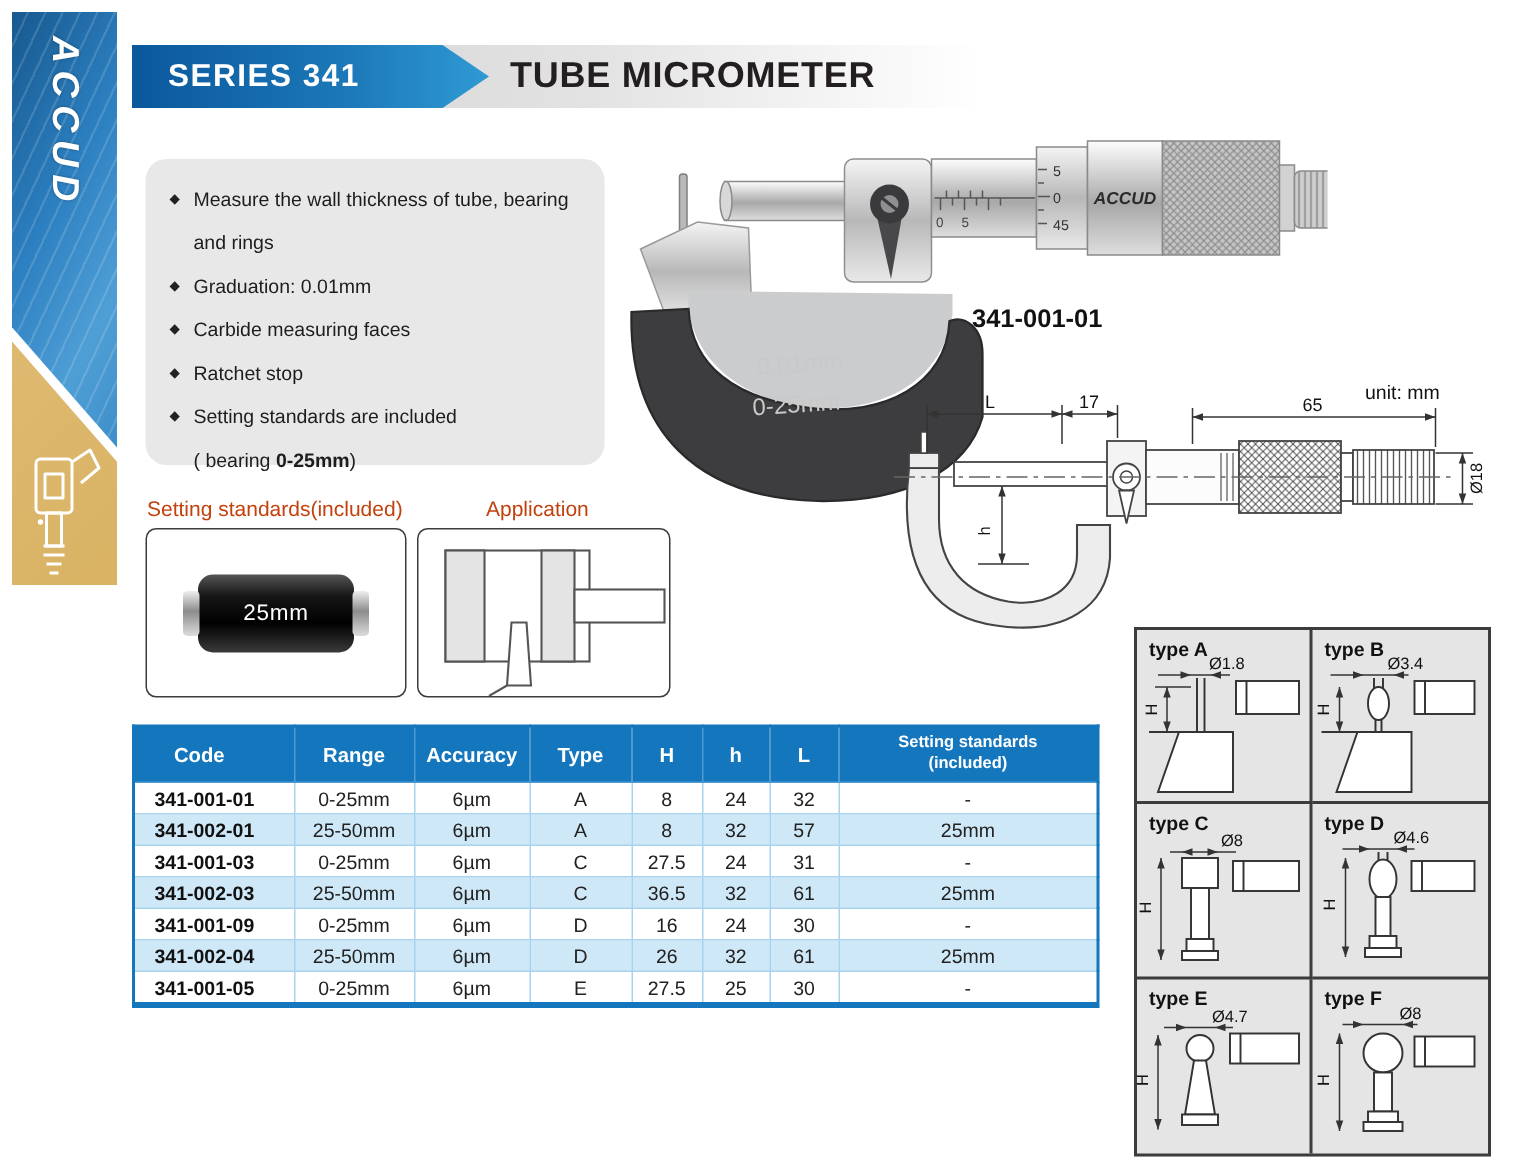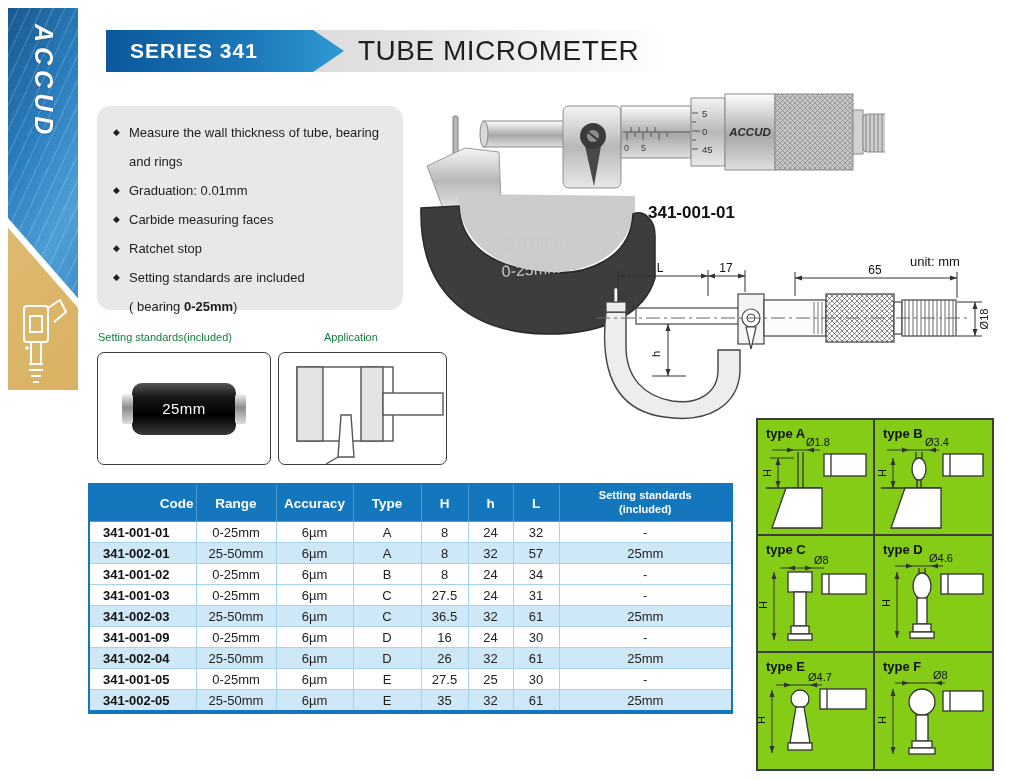--- a/index.html
+++ b/index.html
@@ -17,77 +17,77 @@
      opacity:.5;}
   .sidebar .tan{position:absolute;inset:0;
      clip-path:polygon(0 57.5%,100% 78.5%,100% 100%,0 100%);
      background:linear-gradient(135deg,#e2c07c,#d9b263);}
   .brand-vert{position:absolute;top:16px;left:50%;transform:translateX(-50%);
      writing-mode:vertical-rl;font-weight:bold;font-style:italic;font-size:25px;
      letter-spacing:5px;color:#fff;text-shadow:0 0 2px rgba(0,0,0,.35);}
   .side-icon{position:absolute;left:10px;bottom:6px;}
 
   
-  .header{left:88px;top:30px;width:565px;height:42px;margin-left:18px;}
+  .header{left:88px;top:30px;width:565px;height:42px;}
   .header .graybar{position:absolute;inset:0;
      background:linear-gradient(90deg,#d0d0d0 0%,#e3e3e3 55%,rgba(255,255,255,0) 100%);}
   .header .arrow{position:absolute;left:0;top:0;width:238px;height:42px;
      clip-path:polygon(0 0,87% 0,100% 50%,87% 100%,0 100%);
      background:linear-gradient(90deg,#0b589c,#1c78b8 60%,#2f9ad4);
      display:flex;align-items:center;padding-left:24px;box-sizing:border-box;}
   .header .arrow span{color:#fff;font-weight:bold;font-size:21px;letter-spacing:1px;}
   .header .title{position:absolute;left:252px;top:0;height:42px;display:flex;align-items:center;
-     font-size:28px;font-weight:normal;color:#231f20;letter-spacing:.5px;}
+     font-size:24px;font-weight:bold;color:#231f20;letter-spacing:.5px;}
 
   
   .features{left:97px;top:106px;width:306px;height:204px;background:#e8e8e8;border-radius:14px;
      box-sizing:border-box;padding:12px 8px 0 16px;}
   .features ul{list-style:none;margin:0;padding:0;}
   .features li{display:flex;line-height:29px;font-size:13px;color:#1d1d1d;}
   .features .blt{width:16px;flex:0 0 16px;font-size:9px;color:#222;}
   .features .ftext{width:264px;}
 
   
   .photo{left:405px;top:88px;width:480px;height:250px;pointer-events:none;}
   .prod-code{left:648px;top:203px;font-size:17px;font-weight:bold;color:#111;}
 
   
   .tdraw{left:592px;top:246px;width:420px;height:176px;}
   .tdraw text{font-family:"Liberation Sans",sans-serif;}
 
   
-  .sec-label{font-size:11px;color:#15803d;}
+  .sec-label{font-size:14px;color:#c2410c;}
   .std-label{left:98px;top:331px;}
   .app-label{left:324px;top:331px;}
   .std-box{left:97px;top:352px;width:172px;height:111px;border:1.5px solid #3c3c3c;border-radius:7px;
      background:#fff;display:flex;align-items:center;justify-content:center;}
   .cyl{position:relative;width:104px;height:52px;border-radius:10px;
      background:linear-gradient(180deg,#555 0%,#161616 28%,#000 62%,#3a3a3a 100%);
      display:flex;align-items:center;justify-content:center;}
   .cyl .cap{position:absolute;top:11px;width:11px;height:30px;border-radius:3px;
      background:linear-gradient(180deg,#eee,#8c8c8c 45%,#dcdcdc);}
   .cyl .capL{left:-10px;} .cyl .capR{right:-10px;}
   .cyl .val{color:#fff;font-size:15px;letter-spacing:.5px;}
   .app-box{left:278px;top:352px;width:167px;height:111px;border:1.5px solid #3c3c3c;border-radius:7px;
      background:#fff;overflow:hidden;}
 
   
   .spec{left:88px;top:483px;width:643px;border-collapse:collapse;table-layout:fixed;
      border:2px solid #1477bd;border-bottom:4px solid #1477bd;font-size:13px;}
   .spec th{background:#1477bd;color:#fff;font-weight:bold;font-size:13.5px;
      border:1px solid #4f9bd0;height:36px;padding:0 2px;}
-  .spec th.h-code{text-align:right;padding-left:14px;}
+  .spec th.h-code{text-align:left;padding-left:26px;}
   .spec th .two{font-size:11px;line-height:1.25;}
   .spec td{border:1px solid #a7d3ec;height:20px;text-align:center;padding:0 2px;color:#222;}
   .spec td.c-code{text-align:left;padding-left:13px;font-weight:bold;color:#111;}
   .spec tr.alt td{background:#cfe8f7;}
 
   
   .types{left:756px;top:418px;width:238px;height:353px;border:2px solid #3c3c3c;box-sizing:border-box;
-     display:grid;grid-template-columns:1fr 1fr;grid-template-rows:1fr 1fr 1fr;background:#84cc16;}
+     display:grid;grid-template-columns:1fr 1fr;grid-template-rows:1fr 1fr 1fr;background:#e5e5e5;}
   .tcell{position:relative;border-right:2px solid #3c3c3c;border-bottom:2px solid #3c3c3c;
      padding:4px 0 0 8px;box-sizing:border-box;}
   .tcell:nth-child(2n){border-right:none;}
   .tcell:nth-child(5),.tcell:nth-child(6){border-bottom:none;}
   .tcell .tname{font-size:13px;font-weight:bold;color:#111;}
   .tcell svg{position:absolute;left:0;top:16px;}
   .tsvg .ln{stroke:#333;stroke-width:1.3;fill:none;}
   .tsvg .fl{stroke:#333;stroke-width:1.3;fill:#fff;}
   .tsvg .dim{stroke:#333;stroke-width:1;fill:none;}
   .tsvg .ar{fill:#333;stroke:none;}
@@ -363,30 +363,20 @@
       <td class="c-code">341-002-01</td>
         <td>25-50mm</td>
       <td>6µm</td>
         <td>A</td>
       <td>8</td>
         <td>32</td>
       <td>57</td>
         <td>25mm</td>
       </tr>
     <tr>
-      <td class="c-code">341-001-02</td>
-        <td>0-25mm</td>
-      <td>6µm</td>
-        <td>B</td>
-      <td>8</td>
-        <td>24</td>
-      <td>34</td>
-        <td>-</td>
-      </tr>
-    <tr>
       <td class="c-code">341-001-03</td>
         <td>0-25mm</td>
       <td>6µm</td>
         <td>C</td>
       <td>27.5</td>
         <td>24</td>
       <td>31</td>
         <td>-</td>
       </tr>
     <tr class="alt">
@@ -421,30 +411,20 @@
       </tr>
     <tr>
       <td class="c-code">341-001-05</td>
         <td>0-25mm</td>
       <td>6µm</td>
         <td>E</td>
       <td>27.5</td>
         <td>25</td>
       <td>30</td>
         <td>-</td>
-      </tr>
-    <tr class="alt">
-      <td class="c-code">341-002-05</td>
-        <td>25-50mm</td>
-      <td>6µm</td>
-        <td>E</td>
-      <td>35</td>
-        <td>32</td>
-      <td>61</td>
-        <td>25mm</td>
       </tr>
   </tbody>
 </table>
 
 <div class="abs types">
 
   <div class="tcell">
     <span class="tname">type A</span>
     <svg class="tsvg" width="112" height="96" viewBox="0 0 112 96">
       <line class="dim" x1="14" y1="14" x2="62" y2="14"></line>

